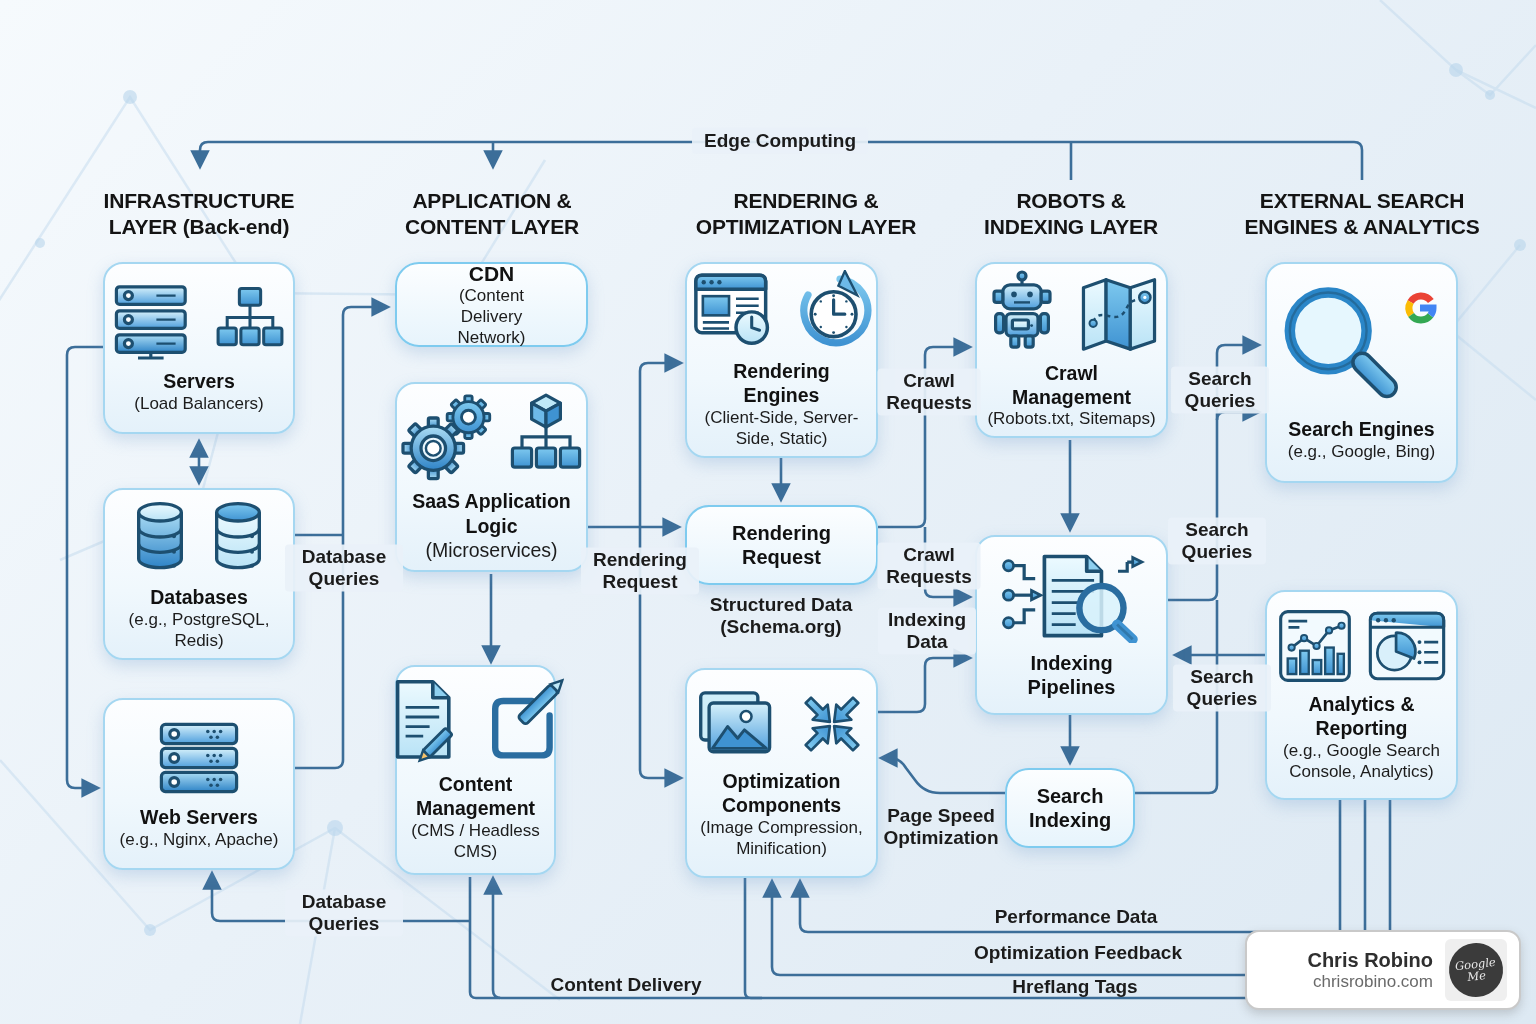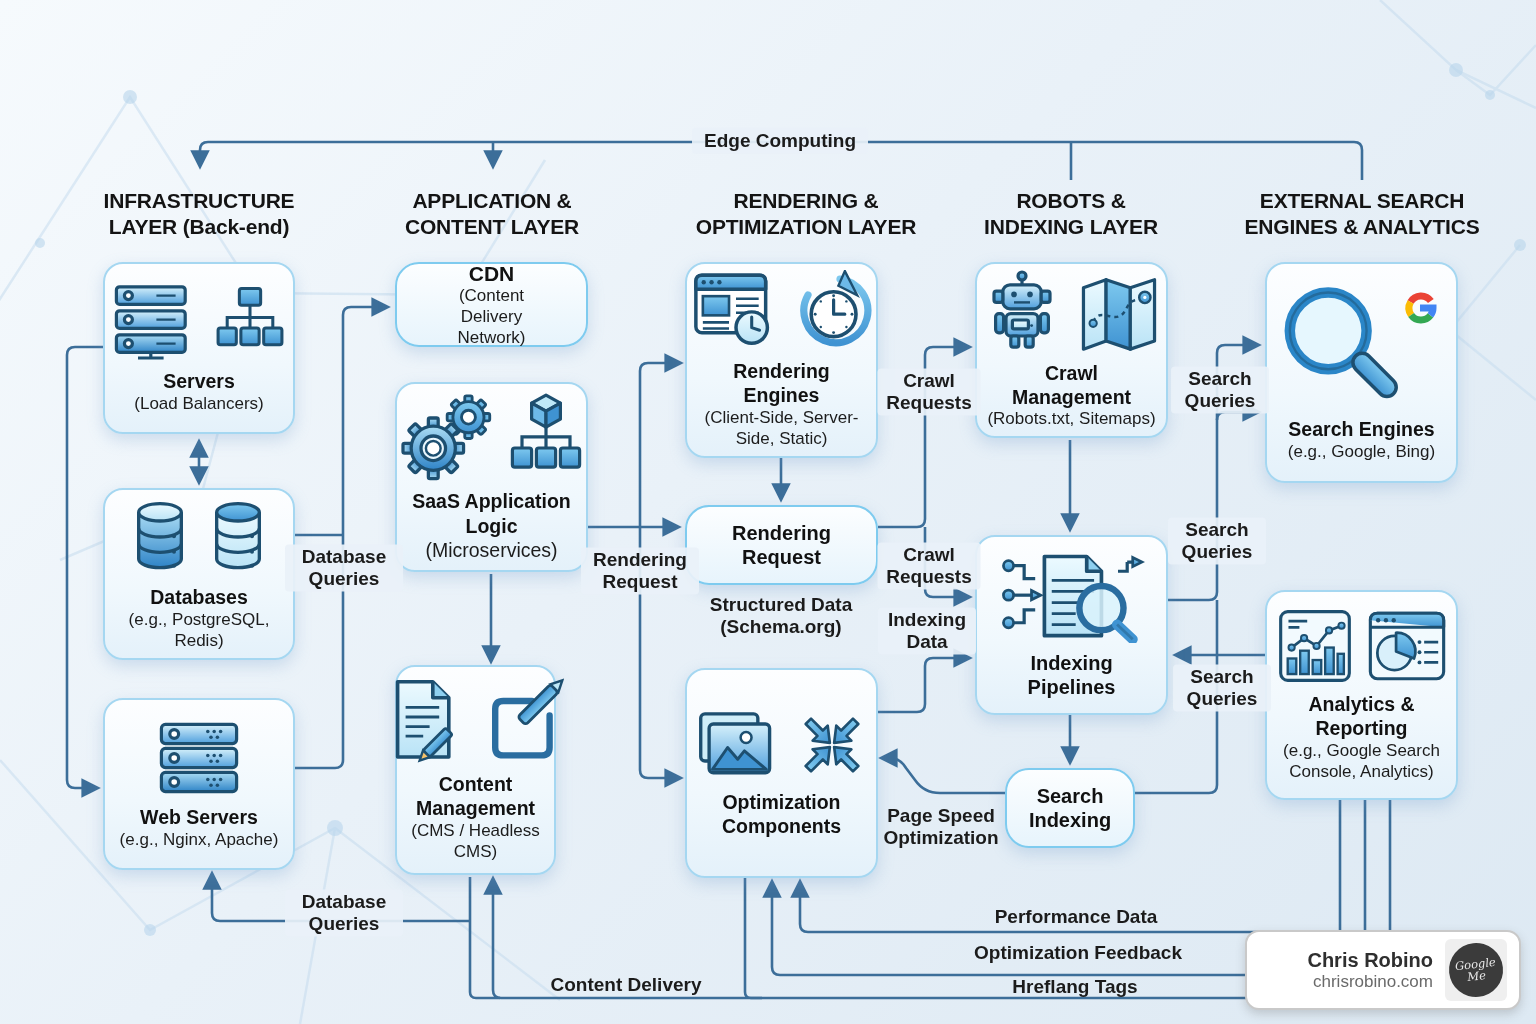--- a/index.html
+++ b/index.html
@@ -392,20 +392,21 @@
       <svg width="76" height="76" viewBox="0 0 100 100">
         <g fill="url(#lgD)" stroke="#1d4f70" stroke-width="3.5" stroke-linejoin="round">
           <path d="M-5,-44 H5 V-22 H14 L0,-4 L-14,-22 H-5 Z" transform="translate(50,50) rotate(45)"></path>
           <path d="M-5,-44 H5 V-22 H14 L0,-4 L-14,-22 H-5 Z" transform="translate(50,50) rotate(135)"></path>
           <path d="M-5,-44 H5 V-22 H14 L0,-4 L-14,-22 H-5 Z" transform="translate(50,50) rotate(225)"></path>
           <path d="M-5,-44 H5 V-22 H14 L0,-4 L-14,-22 H-5 Z" transform="translate(50,50) rotate(315)"></path>
         </g>
       </svg>
     </div>
     <div class="node-title" style="width:150px">Optimization Components</div>
+    <div class="node-sub" style="width:175px">(Image Compression, Minification)</div>
   </div>
 
   <div class="node" style="left:975px;top:262px;width:193px;height:176px">
     <div class="icon-row" style="gap:14px">
       <svg width="80" height="84" viewBox="0 0 100 104">
         <g stroke="#1d4f70" stroke-width="4" stroke-linejoin="round">
           <circle cx="50" cy="7" r="5" fill="url(#lgD)"></circle>
           <path d="M50,12 V18" fill="none"></path>
           <rect x="26" y="18" width="48" height="30" rx="9" fill="url(#lgA)"></rect>
           <rect x="15" y="26" width="11" height="14" rx="3" fill="url(#lgD)"></rect>

